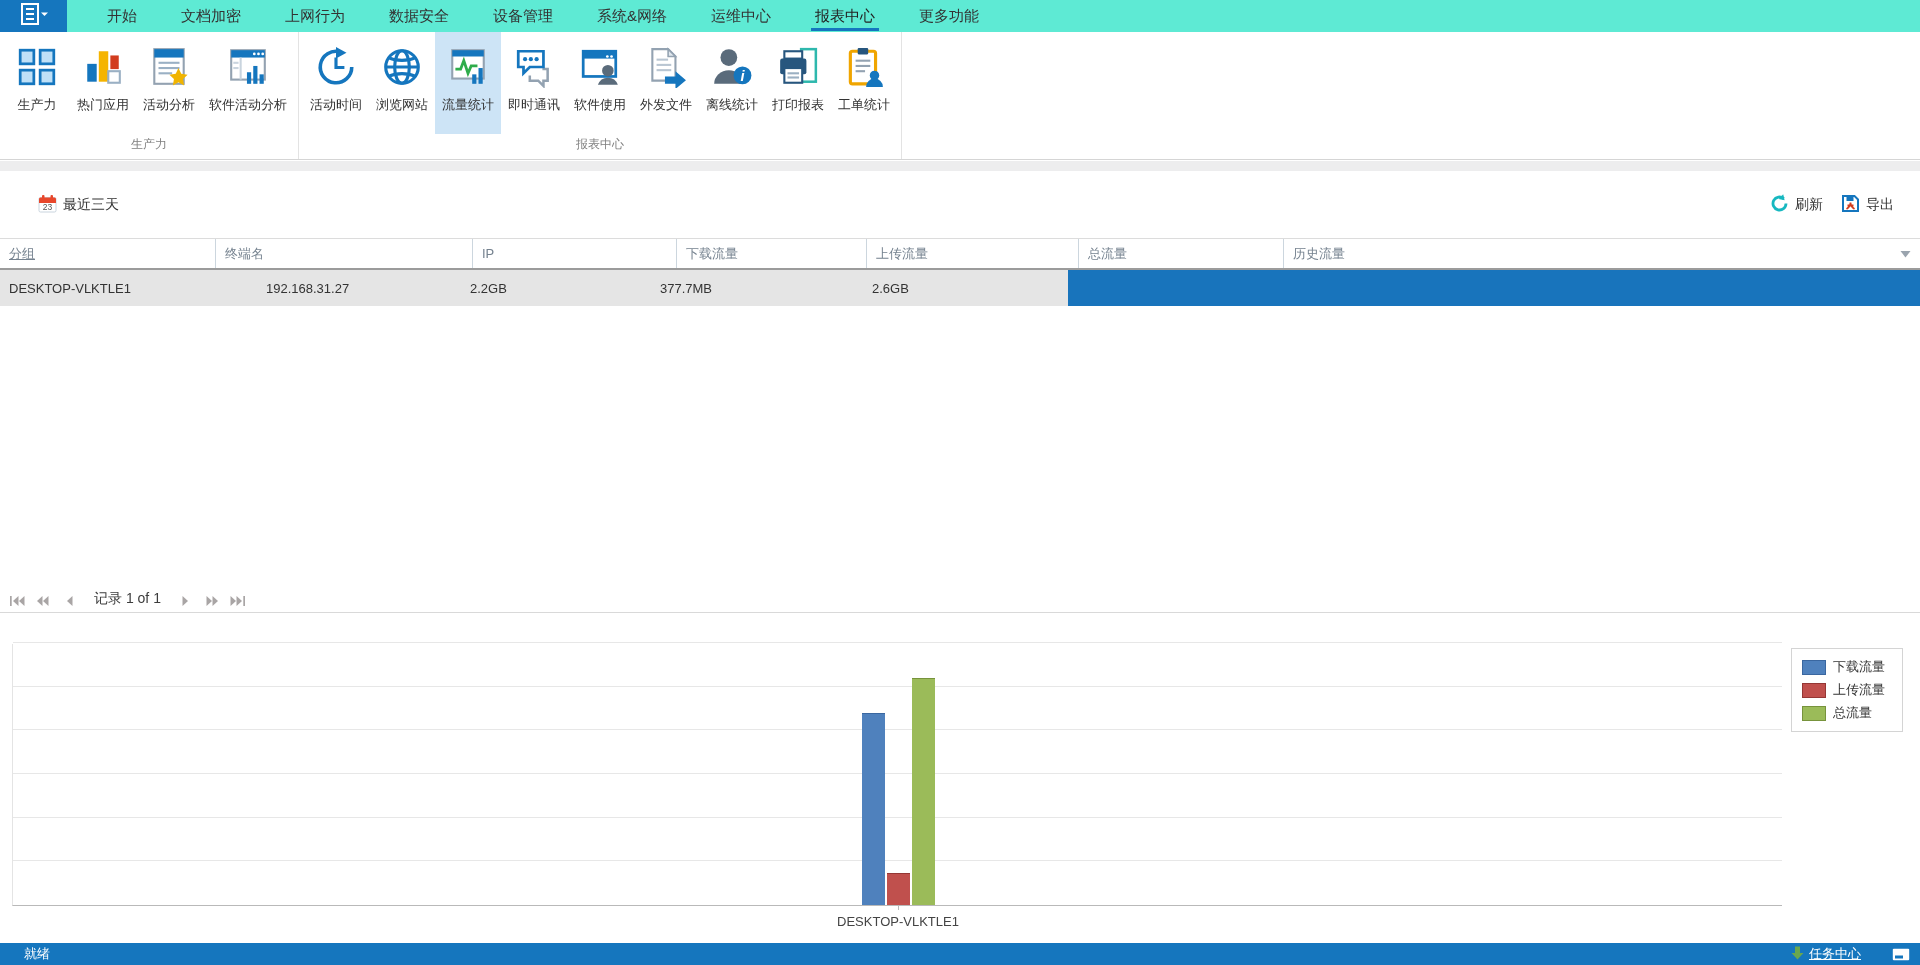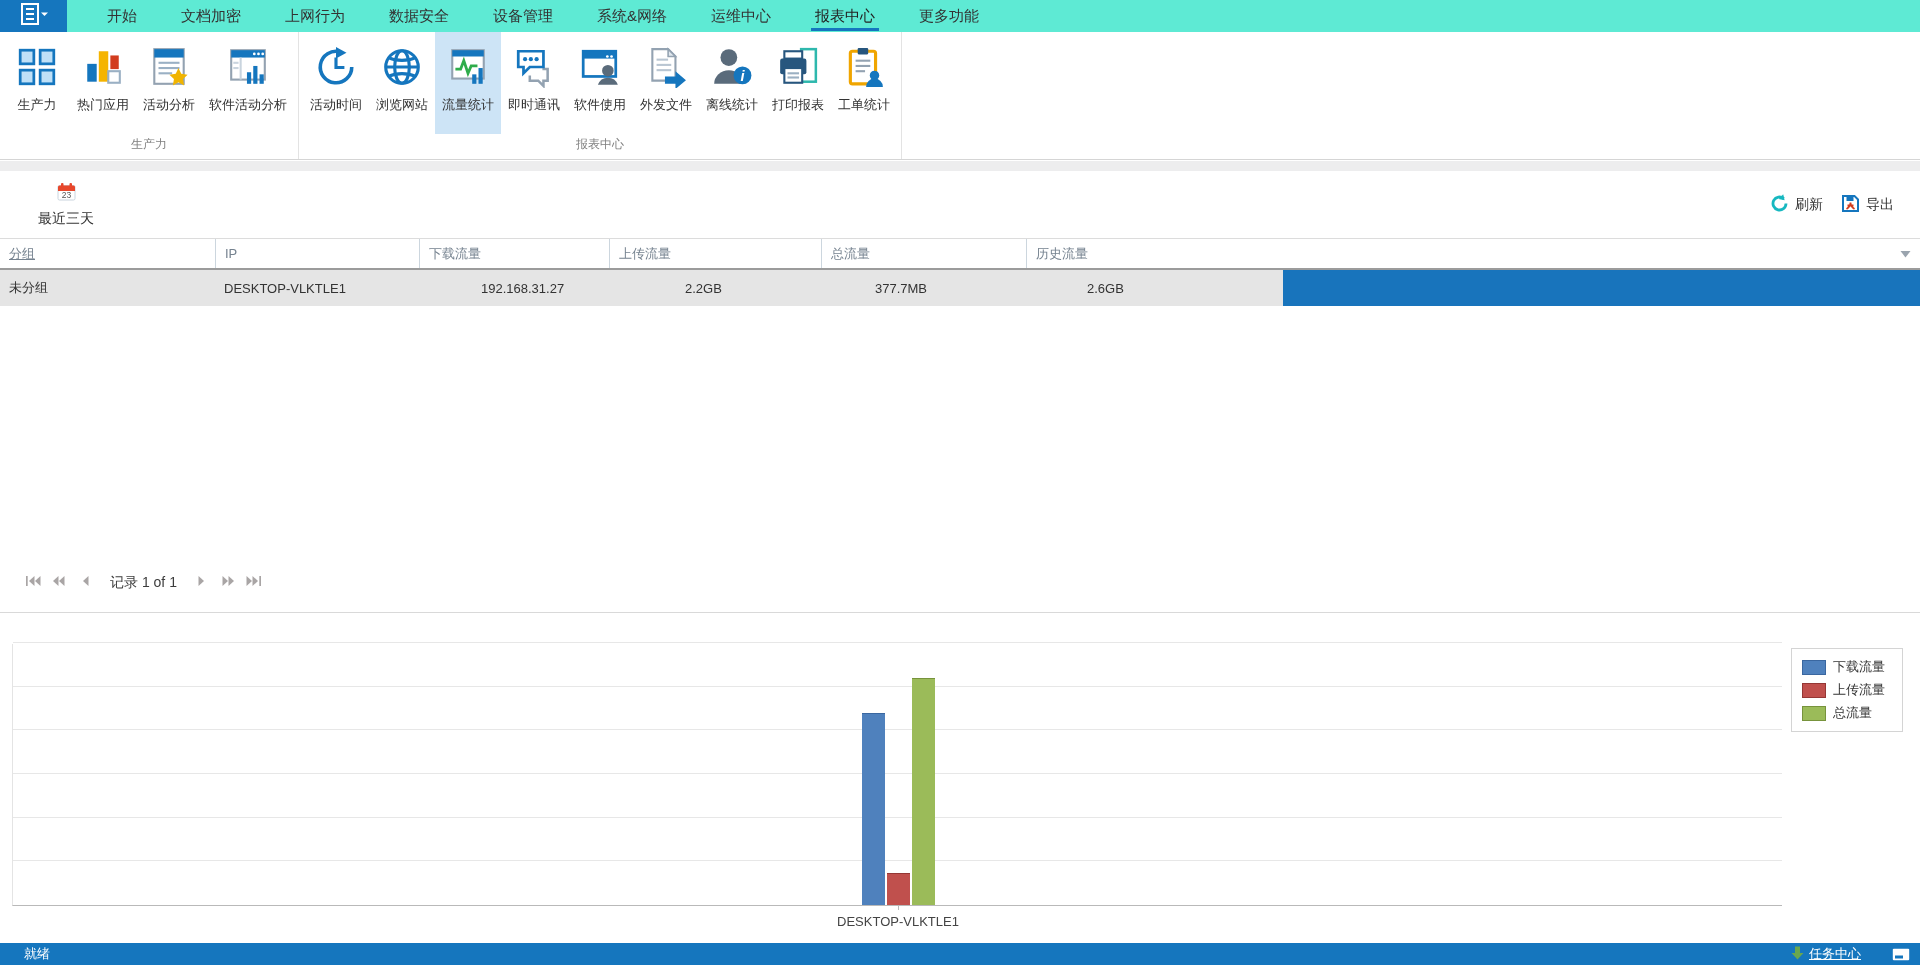--- a/index.html
+++ b/index.html
@@ -23,37 +23,37 @@
   .ribbon-item.selected { background:#cde4f6; }
   .ribbon-item .ric { width:46px; height:50px; display:flex; align-items:center; justify-content:center; margin-top:6px; }
   .ribbon-item .ric svg { width:42px; height:42px; }
   .ribbon-item .rlabel { font-size:13px; color:#333; margin-top:4px; white-space:nowrap; }
   .group-label { height:24px; text-align:center; font-size:12px; color:#808080; line-height:20px; }
   .gray-strip { position:absolute; top:161px; left:0; width:1920px; height:10px; background:#ededee; }
 
   
   .toolbar { position:absolute; top:171px; left:0; width:1920px; height:67px; background:#fff; display:flex; align-items:center; }
   .tool-btn { display:flex; align-items:center; gap:6px; font-size:14px; color:#333; cursor:pointer; background:none; border:none; font-family:inherit; }
-  .date-filter { margin-left:38px;flex-direction:column; }
+  .date-filter { margin-left:38px; }
   .toolbar-right { margin-left:auto; margin-right:26px; display:flex; gap:18px; }
   .tool-btn svg { width:19px; height:19px; }
 
   
   .grid-table { position:absolute; top:238px; left:0; width:1920px; }
   .thead { display:flex; height:32px; border-top:1px solid #dcdcdc; border-bottom:2px solid #9b9b9b; background:#fff; }
   .th { display:flex; align-items:center; font-size:13px; color:#75828f; padding:0 9px; border-left:1px solid #ccd6de; overflow:hidden; white-space:nowrap; }
   .th:first-child { border-left:none; }
   .th .spring { flex:1; }
   .trow { display:flex; height:36px; background:#e5e5e5; cursor:pointer; }
   .td { display:flex; align-items:center; font-size:13px; color:#333; padding:0 9px; overflow:hidden; white-space:nowrap; }
   .td.history { padding:0; }
   .history-fill { width:100%; height:100%; background:#1874bc; }
 
   
-  .pager { position:absolute; top:574px; left:0; height:34px; display:flex; align-items:flex-start; padding-left:24px; gap:8px; }
+  .pager { position:absolute; top:574px; left:0; height:34px; display:flex; align-items:flex-end; padding-left:8px; gap:8px; }
   .pg-btn { width:18px; height:14px; display:flex; align-items:center; justify-content:center; cursor:pointer; }
   .pg-btn svg { height:10px; }
   .pager .rec { font-size:14px; color:#3c3c3c; margin:0 8px; }
 
   
   .chart-panel { position:absolute; top:612px; left:0; width:1920px; height:331px; background:#fff; border-top:1px solid #d9d9d9; }
   .plot { position:absolute; left:12px; top:31px; width:1770px; height:262px; border-left:1px solid #e4e4e4; border-bottom:1px solid #b9b9b9; }
   .gridline { position:absolute; left:0; width:100%; height:1px; background:#e7e7e7; }
   .bar { position:absolute; bottom:0; width:23px; }
   .x-tick { position:absolute; width:1px; height:5px; background:#b9b9b9; top:100%; }
@@ -307,20 +307,23 @@
         <span>导出</span>
       </button>
     </div>
   </div>
 
   <div class="grid-table">
     <div class="thead" id="table-head">
         <div class="th" style="width: 215px; text-decoration: underline;">
           <span>分组</span>
         </div>
+        <div class="th" style="width: 257px;">
+          <span>终端名</span>
+        </div>
         <div class="th" style="width: 204px;">
           <span>IP</span>
         </div>
         <div class="th" style="width: 190px;">
           <span>下载流量</span>
         </div>
         <div class="th" style="width: 212px;">
           <span>上传流量</span>
         </div>
         <div class="th" style="width: 205px;">
@@ -329,21 +332,20 @@
         <div class="th" style="flex: 1 1 0%;">
           <span>历史流量</span>
           <span class="spring"></span>
           <span><svg width="11" height="8" viewBox="0 0 11 8">
               <path d="M0.5 1 h10 L5.5 7.5z" fill="#9aa4ae"></path>
             </svg></span>
         </div>
       </div>
     <div id="table-body">
         <div class="trow">
-          <div class="td" style="width: 215px;">未分组</div>
           <div class="td" style="width: 257px;">DESKTOP-VLKTLE1</div>
           <div class="td" style="width: 204px;">192.168.31.27</div>
           <div class="td" style="width: 190px;">2.2GB</div>
           <div class="td" style="width: 212px;">377.7MB</div>
           <div class="td" style="width: 205px;">2.6GB</div>
           <div class="td history" style="flex: 1 1 0%;">
             <div class="history-fill" style="width: 100%;"></div>
           </div>
         </div>
       </div>

